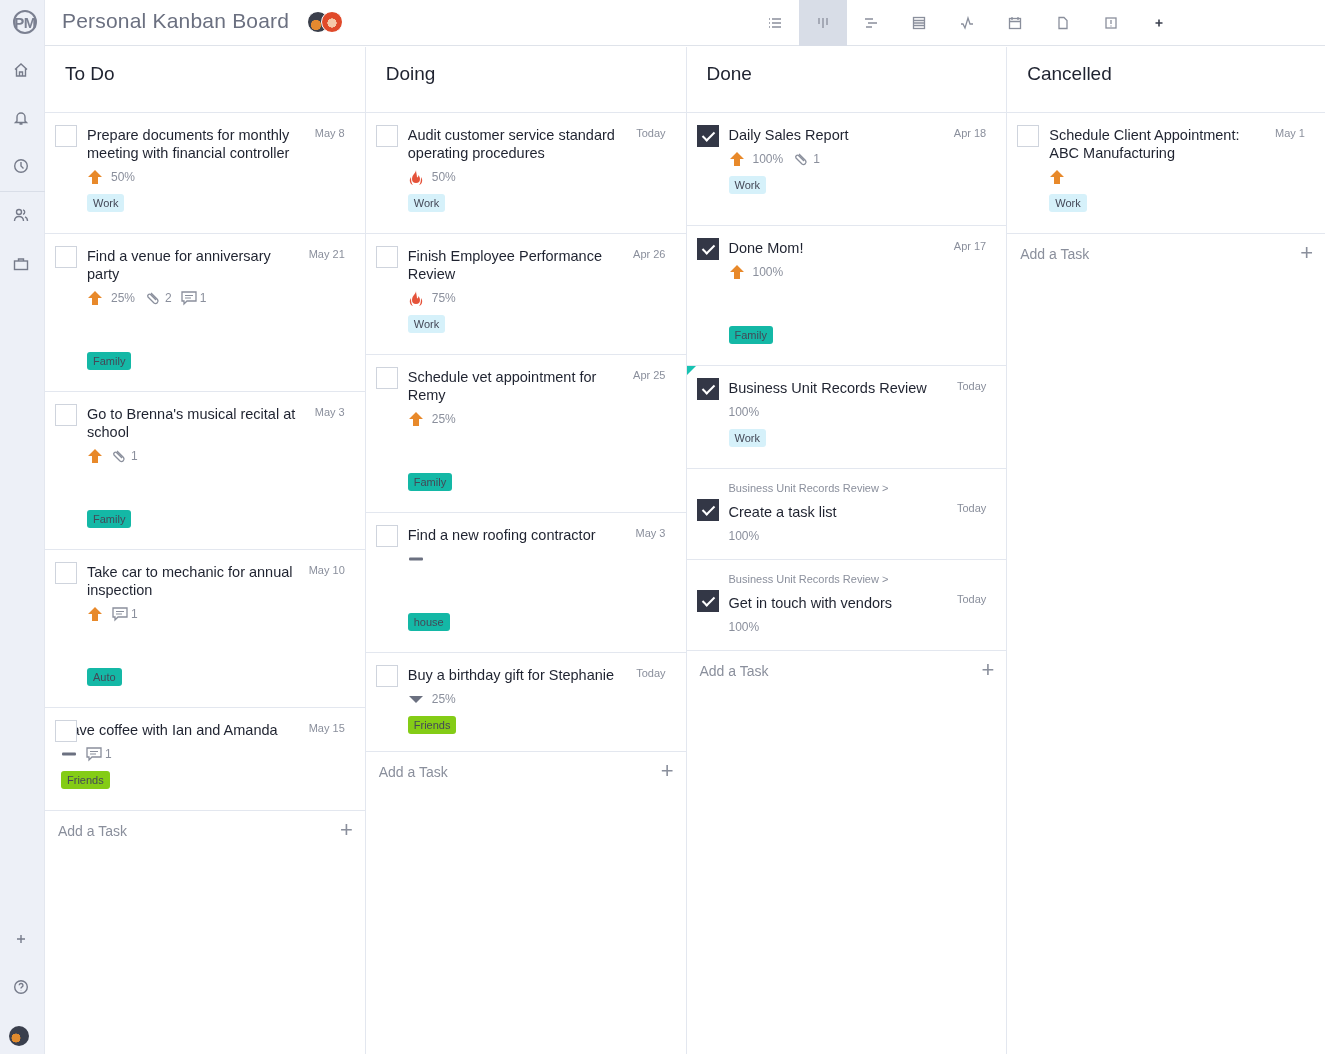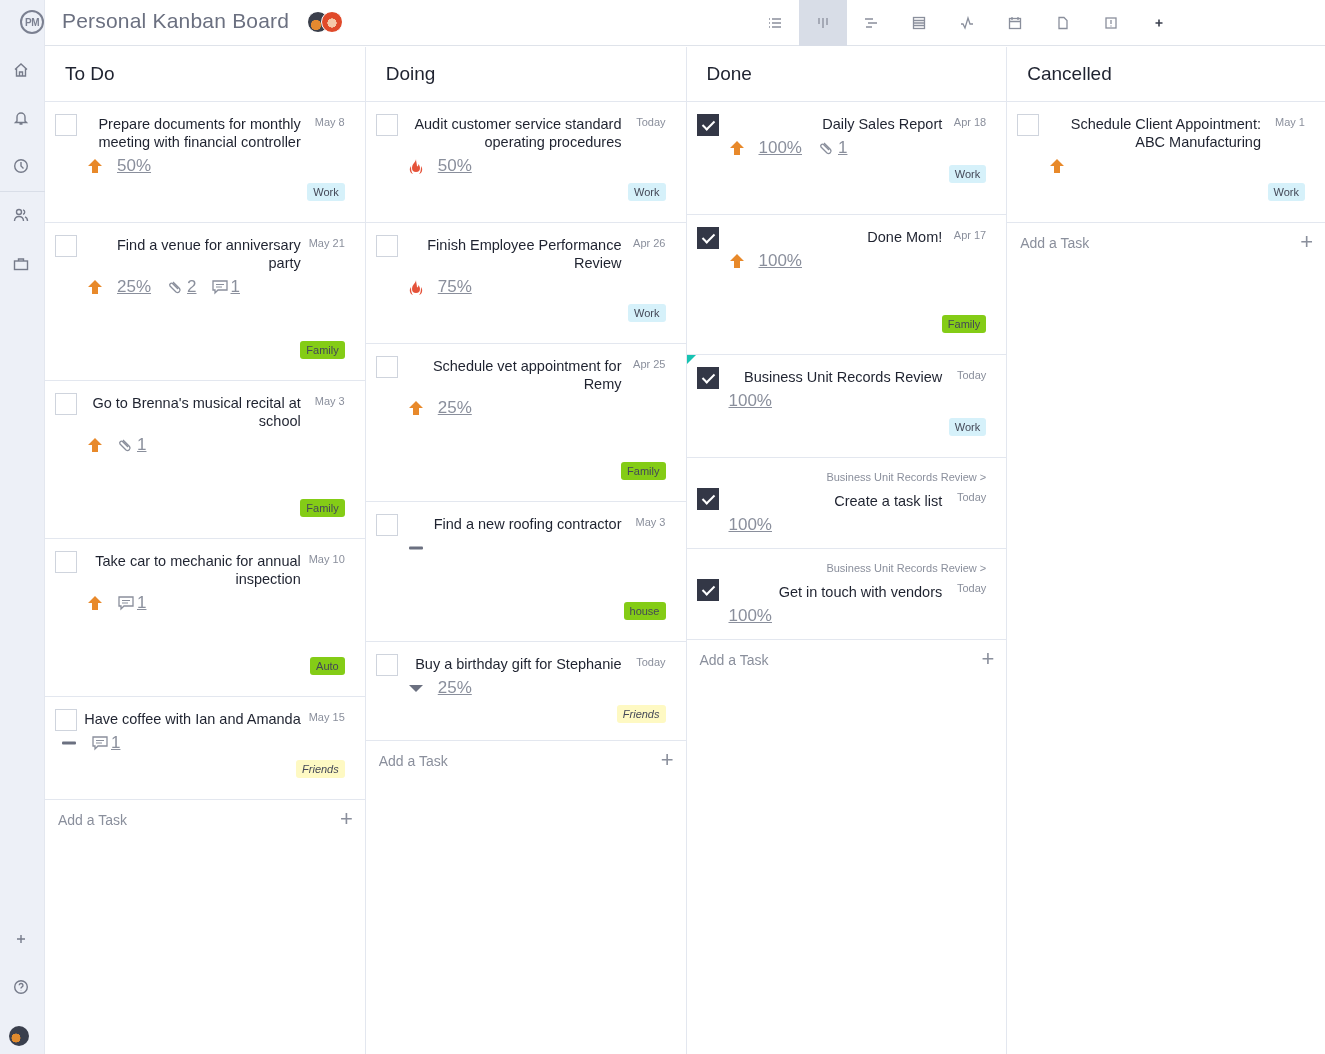--- a/index.html
+++ b/index.html
@@ -1,21 +1,21 @@
 <!DOCTYPE html>
 <html><head>
 <meta charset="utf-8">
 <style>
   * { box-sizing: border-box; margin: 0; padding: 0; }
   html, body { width: 1325px; height: 1054px; overflow: hidden; background: #fff; font-family: "Liberation Sans", "DejaVu Sans", sans-serif; color: #1f2330; }
   .app { position: relative; width: 1325px; height: 1054px; }
 
   
   .sidebar { position: absolute; left: 0; top: 0; width: 45px; height: 1054px; background: #edf0f7; border-right: 1px solid #e3e7ef; }
-  .logo { position: absolute; left: 20px; top: 10px; width: 24px; height: 24px; border: 2px solid #7b8091; border-radius: 50%; display: flex; align-items: center; justify-content: center; font-size: 10px; font-weight: bold; color: #7b8091; letter-spacing: -0.5px; }
+  .logo { position: absolute; left: 13px; top: 10px; width: 24px; height: 24px; border: 2px solid #7b8091; border-radius: 50%; display: flex; align-items: center; justify-content: center; font-size: 15px; font-weight: bold; color: #7b8091; letter-spacing: -0.5px; }
   .side-icon { position: absolute; left: 12px; width: 18px; height: 18px; display: flex; align-items: center; justify-content: center; }
   .side-icon svg { width: 16px; height: 16px; stroke: #767b8a; fill: none; stroke-width: 1.4; }
   .side-divider { position: absolute; left: 0; width: 45px; height: 1px; background: #d9dee8; top: 191px; }
   .side-avatar { position: absolute; left: 9px; top: 1026px; width: 20px; height: 20px; border-radius: 50%; background: radial-gradient(circle at 35% 60%, #e08a2e 0 25%, #3a3f4d 26% 100%); }
 
   
   .header { position: absolute; left: 45px; top: 0; width: 1280px; height: 46px; border-bottom: 1px solid #dfe3ea; background: #fff; }
   .title { position: absolute; left: 17px; top: 9px; font-size: 21px; color: #6b7080; font-weight: normal; letter-spacing: 0.2px; }
   .avatars { position: absolute; left: 262px; top: 11px; height: 22px; }
   .av { position: absolute; top: 0; width: 22px; height: 22px; border-radius: 50%; border: 1.5px solid #fff; }
@@ -23,36 +23,36 @@
   .av2 { left: 14px; background: radial-gradient(circle at 50% 55%, #f5c9a8 0 30%, #e04a2a 32% 100%); }
   .toolbar { position: absolute; left: 706px; top: 0; height: 46px; display: flex; }
   .tool { width: 48px; height: 46px; display: flex; align-items: center; justify-content: center; }
   .tool.active { background: #d8dde7; }
   .tool svg { width: 14px; height: 14px; stroke: #8a8f9c; fill: none; stroke-width: 1.3; }
 
   
   .board { position: absolute; left: 45px; top: 47px; width: 1280px; height: 1007px; display: flex; }
   .column { width: 321px; height: 1007px; border-right: 1px solid #e3e7ef; position: relative; }
   .column:last-child { width: 318px; border-right: none; }
-  .col-header { height: 55px; border-bottom: 1px solid #e3e7ef; padding: 16px 0 0 20px; font-size: 19px; color: #1f2330; }
-  .card { position: relative; border-bottom: 1px solid #e3e7ef; padding: 13px 20px 0 42px; text-align: right; }
+  .col-header { height: 66px; border-bottom: 1px solid #e3e7ef; padding: 16px 0 0 20px; font-size: 19px; color: #1f2330; }
+  .card { position: relative; border-bottom: 1px solid #e3e7ef; padding: 13px 20px 0 42px; }
   .card .cb { position: absolute; left: 10px; top: 12px; width: 22px; height: 22px; border: 1px solid #cfd4dd; background: #fff; }
   .card .cb.checked { background: #333746; border-color: #333746; }
   .card .cb.checked::after { content: ""; position: absolute; left: 7px; top: 3px; width: 5px; height: 10px; border: solid #fff; border-width: 0 2.5px 2.5px 0; transform: rotate(45deg); }
   .card .name { font-size: 14.5px; line-height: 18px; color: #1f2330; padding-right: 44px; }
   .card .date { position: absolute; right: 20px; top: 14px; font-size: 11px; color: #8a8f9c; }
   .card .parent { font-size: 11px; color: #8a8f9c; margin-bottom: 9px; }
-  .meta { display: flex; align-items: center; height: 18px; margin-top: 6px; font-size: 17px; color: #8a8f9c; gap: 14px; text-decoration: underline; }
+  .meta { display: flex; align-items: center; height: 18px; margin-top: 6px; font-size: 12px; color: #8a8f9c; gap: 8px; }
   .meta .pct { margin-right: 2px; }
   .meta .cnt { display: inline-flex; align-items: center; gap: 2px; }
   .meta svg { display: block; }
   .tag { display: inline-block; margin-top: 8px; font-size: 11px; padding: 3px 6px; border-radius: 3px; color: #444857; }
   .tag.Work { background: #d6f1fa; }
-  .tag.Family, .tag.Auto, .tag.house { background: #84cc16; margin-top: 45px; }
-  .tag.Friends { background: #fef9c3; font-style: italic; }
+  .tag.Family, .tag.Auto, .tag.house { background: #14b8a6; margin-top: 45px; }
+  .tag.Friends { background: #84cc16; }
   .add-task { position: relative; height: 40px; padding: 12px 0 0 13px; font-size: 14px; color: #8a8f9c; }
   .add-task .plus { position: absolute; right: 12px; top: 10px; font-size: 22px; color: #8a8f9c; line-height: 18px; font-weight: 300; }
   .corner { position: absolute; left: 0; top: 0; width: 0; height: 0; border-top: 9px solid #17c3b2; border-right: 9px solid transparent; }
 </style>
 </head>
 <body>
 
 <div class="app">
 
   <div class="sidebar">

